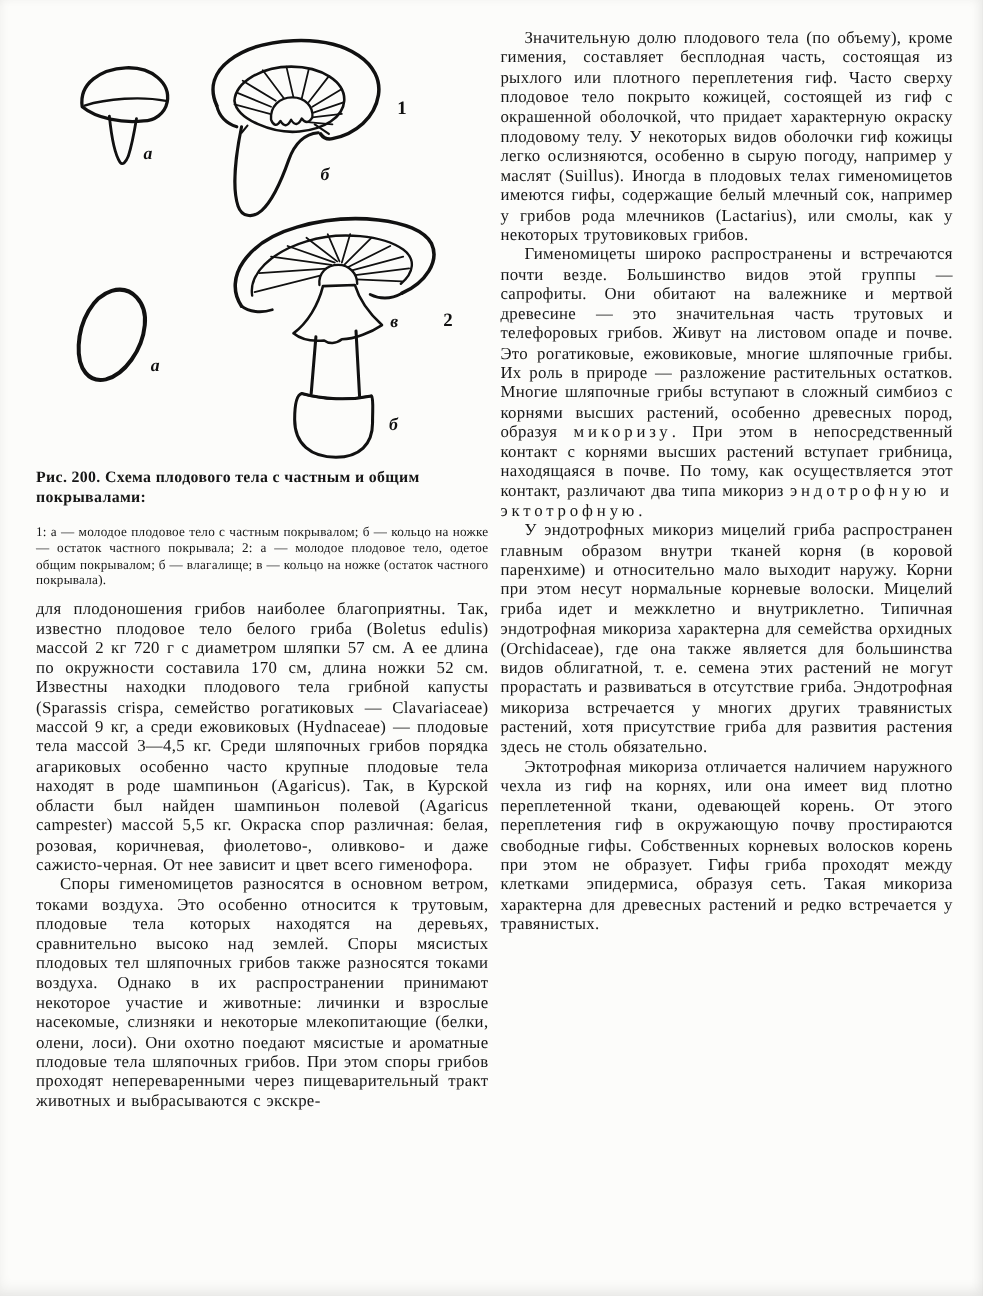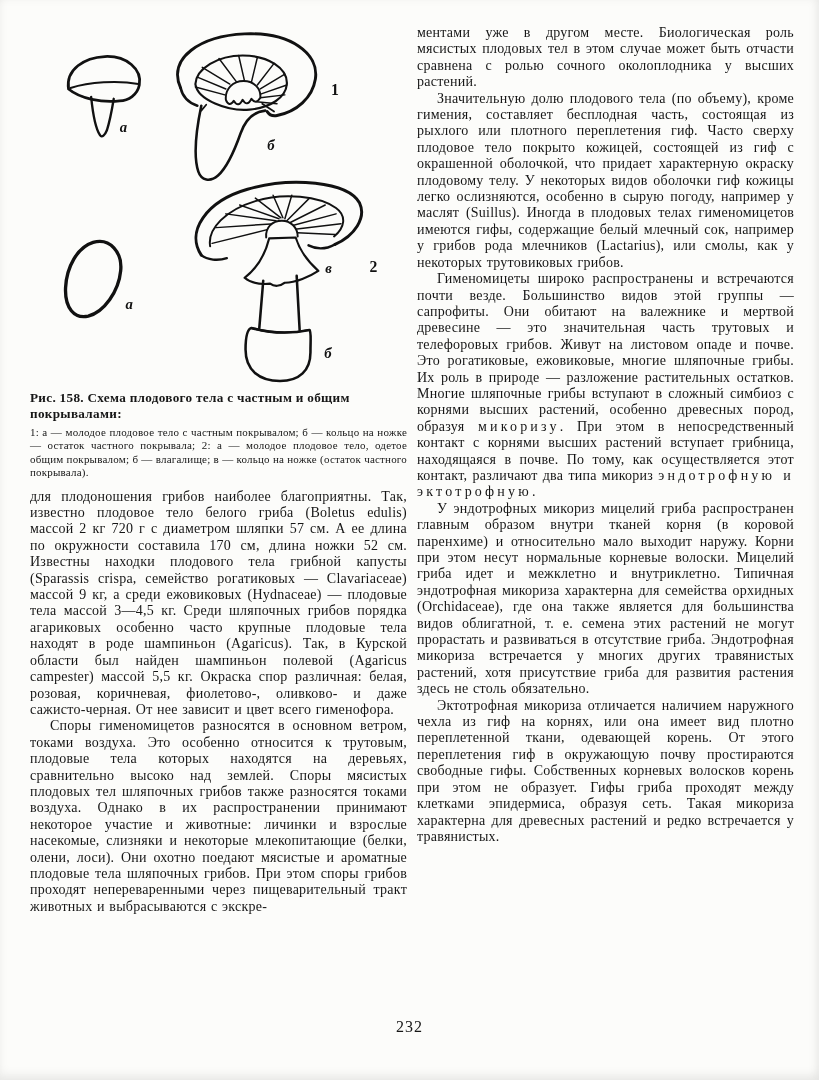--- a/index.html
+++ b/index.html
@@ -31,21 +31,21 @@
   .sp{letter-spacing:3.2px;}
   figure{margin:0;padding:0;}
   .fig-canvas{display:block;}
   .cap-title{
     margin:6px 0 3px 0;
     font-size:13.2px;line-height:16px;
     font-weight:bold;letter-spacing:0.3px;
     text-align:left;
   }
   .cap-legend{
-    margin:4px 0 9px 0;
+    margin:16px 0 9px 0;
     font-size:11px;line-height:13.4px;
     text-align:justify;letter-spacing:0.2px;
   }
   .fig-label{
     font-family:"Liberation Serif","DejaVu Serif",serif;
     font-style:italic;font-size:15px;font-weight:bold;fill:#111;
   }
   .fig-num{
     font-family:"Liberation Serif","DejaVu Serif",serif;
     font-style:normal;font-size:16px;font-weight:bold;fill:#111;
@@ -131,33 +131,31 @@
           <text class="fig-label" x="238" y="124">б</text>
           <text class="fig-num" x="303" y="68">1</text>
           <text class="fig-label" x="94" y="286">а</text>
           <text class="fig-label" x="297" y="249">в</text>
           <text class="fig-num" x="342" y="248">2</text>
           <text class="fig-label" x="296" y="336">б</text>
         </g>
       </svg>
 
       <figcaption>
-        <p class="cap-title">Рис. 158. Схема плодового тела с частным и общим покрывалами:</p>
+        <p class="cap-title">Рис. 200. Схема плодового тела с частным и общим покрывалами:</p>
         <p class="cap-legend"><span class="it">1: а</span><span> — молодое плодовое тело с частным покрывалом; </span><span class="it">б</span><span> — кольцо на ножке — остаток частного покрывала; </span><span class="it">2: а</span><span> — молодое плодовое тело, одетое общим покрывалом; </span><span class="it">б</span><span> — влагалище; </span><span class="it">в</span><span> — кольцо на ножке (остаток частного покрывала).</span></p>
       </figcaption>
     </figure>
 
     <div class="body-text">
       <p><span>для плодоношения грибов наиболее благоприятны. Так, известно плодовое тело </span><span class="it">белого гриба</span><span> (Boletus edulis) массой 2 </span><span class="it">кг</span><span> 720 </span><span class="it">г</span><span> с диаметром шляпки 57 </span><span class="it">см</span><span>. А ее длина по окружности составила 170 </span><span class="it">см</span><span>, длина ножки 52 </span><span class="it">см</span><span>. Известны находки плодового тела </span><span class="it">грибной капусты</span><span> (Sparassis crispa, семейство рогатиковых — Clavariaceae) массой 9 </span><span class="it">кг</span><span>, а среди ежовиковых (Hydnaceae) — плодовые тела массой 3—4,5 </span><span class="it">кг</span><span>. Среди шляпочных грибов порядка агариковых особенно часто крупные плодовые тела находят в роде </span><span class="it">шампиньон</span><span> (Agaricus). Так, в Курской области был найден </span><span class="it">шампиньон полевой</span><span> (Agaricus campester) массой 5,5 </span><span class="it">кг</span><span>. Окраска спор различная: белая, розовая, коричневая, фиолетово-, оливково- и даже сажисто-черная. От нее зависит и цвет всего гименофора.</span></p>
       <p class="indent"><span>Споры гименомицетов разносятся в основном ветром, токами воздуха. Это особенно относится к трутовым, плодовые тела которых находятся на деревьях, сравнительно высоко над землей. Споры мясистых плодовых тел шляпочных грибов также разносятся токами воздуха. Однако в их распространении принимают некоторое участие и животные: личинки и взрослые насекомые, слизняки и некоторые млекопитающие (белки, олени, лоси). Они охотно поедают мясистые и ароматные плодовые тела шляпочных грибов. При этом споры грибов проходят непереваренными через пищеварительный тракт животных и выбрасываются с экскре-</span></p>
     </div>
   </div>
 
   <div class="col col-right body-text">
-    <p><span>ментами уже в другом месте. Биологическая роль мясистых плодовых тел в этом случае может быть отчасти сравнена с ролью сочного околоплодника у высших растений.</span></p>
     <p class="indent"><span>Значительную долю плодового тела (по объему), кроме гимения, составляет бесплодная часть, состоящая из рыхлого или плотного переплетения гиф. Часто сверху плодовое тело покрыто кожицей, состоящей из гиф с окрашенной оболочкой, что придает характерную окраску плодовому телу. У некоторых видов оболочки гиф кожицы легко ослизняются, особенно в сырую погоду, например у </span><span class="it">маслят</span><span> (Suillus). Иногда в плодовых телах гименомицетов имеются гифы, содержащие белый млечный сок, например у грибов рода </span><span class="it">млечников</span><span> (Lactarius), или смолы, как у некоторых трутовиковых грибов.</span></p>
     <p class="indent"><span>Гименомицеты широко распространены и встречаются почти везде. Большинство видов этой группы — сапрофиты. Они обитают на валежнике и мертвой древесине — это значительная часть трутовых и телефоровых грибов. Живут на листовом опаде и почве. Это рогатиковые, ежовиковые, многие шляпочные грибы. Их роль в природе — разложение растительных остатков. Многие шляпочные грибы вступают в сложный симбиоз с корнями высших растений, особенно древесных пород, образуя </span><span class="sp">микоризу</span><span>. При этом в непосредственный контакт с корнями высших растений вступает грибница, находящаяся в почве. По тому, как осуществляется этот контакт, различают два типа микориз </span><span class="sp">эндотрофную и эктотрофную</span><span>.</span></p>
     <p class="indent"><span>У эндотрофных микориз мицелий гриба распространен главным образом внутри тканей корня (в коровой паренхиме) и относительно мало выходит наружу. Корни при этом несут нормальные корневые волоски. Мицелий гриба идет и межклетно и внутриклетно. Типичная эндотрофная микориза характерна для семейства орхидных (Orchidaceae), где она также является для большинства видов облигатной, т. е. семена этих растений не могут прорастать и развиваться в отсутствие гриба. Эндотрофная микориза встречается у многих других травянистых растений, хотя присутствие гриба для развития растения здесь не столь обязательно.</span></p>
     <p class="indent"><span>Эктотрофная микориза отличается наличием наружного чехла из гиф на корнях, или она имеет вид плотно переплетенной ткани, одевающей корень. От этого переплетения гиф в окружающую почву простираются свободные гифы. Собственных корневых волосков корень при этом не образует. Гифы гриба проходят между клетками эпидермиса, образуя сеть. Такая микориза характерна для древесных растений и редко встречается у травянистых.</span></p>
   </div>
 
-  <div class="page-number">232</div>
 </div>
 
 </body></html>

